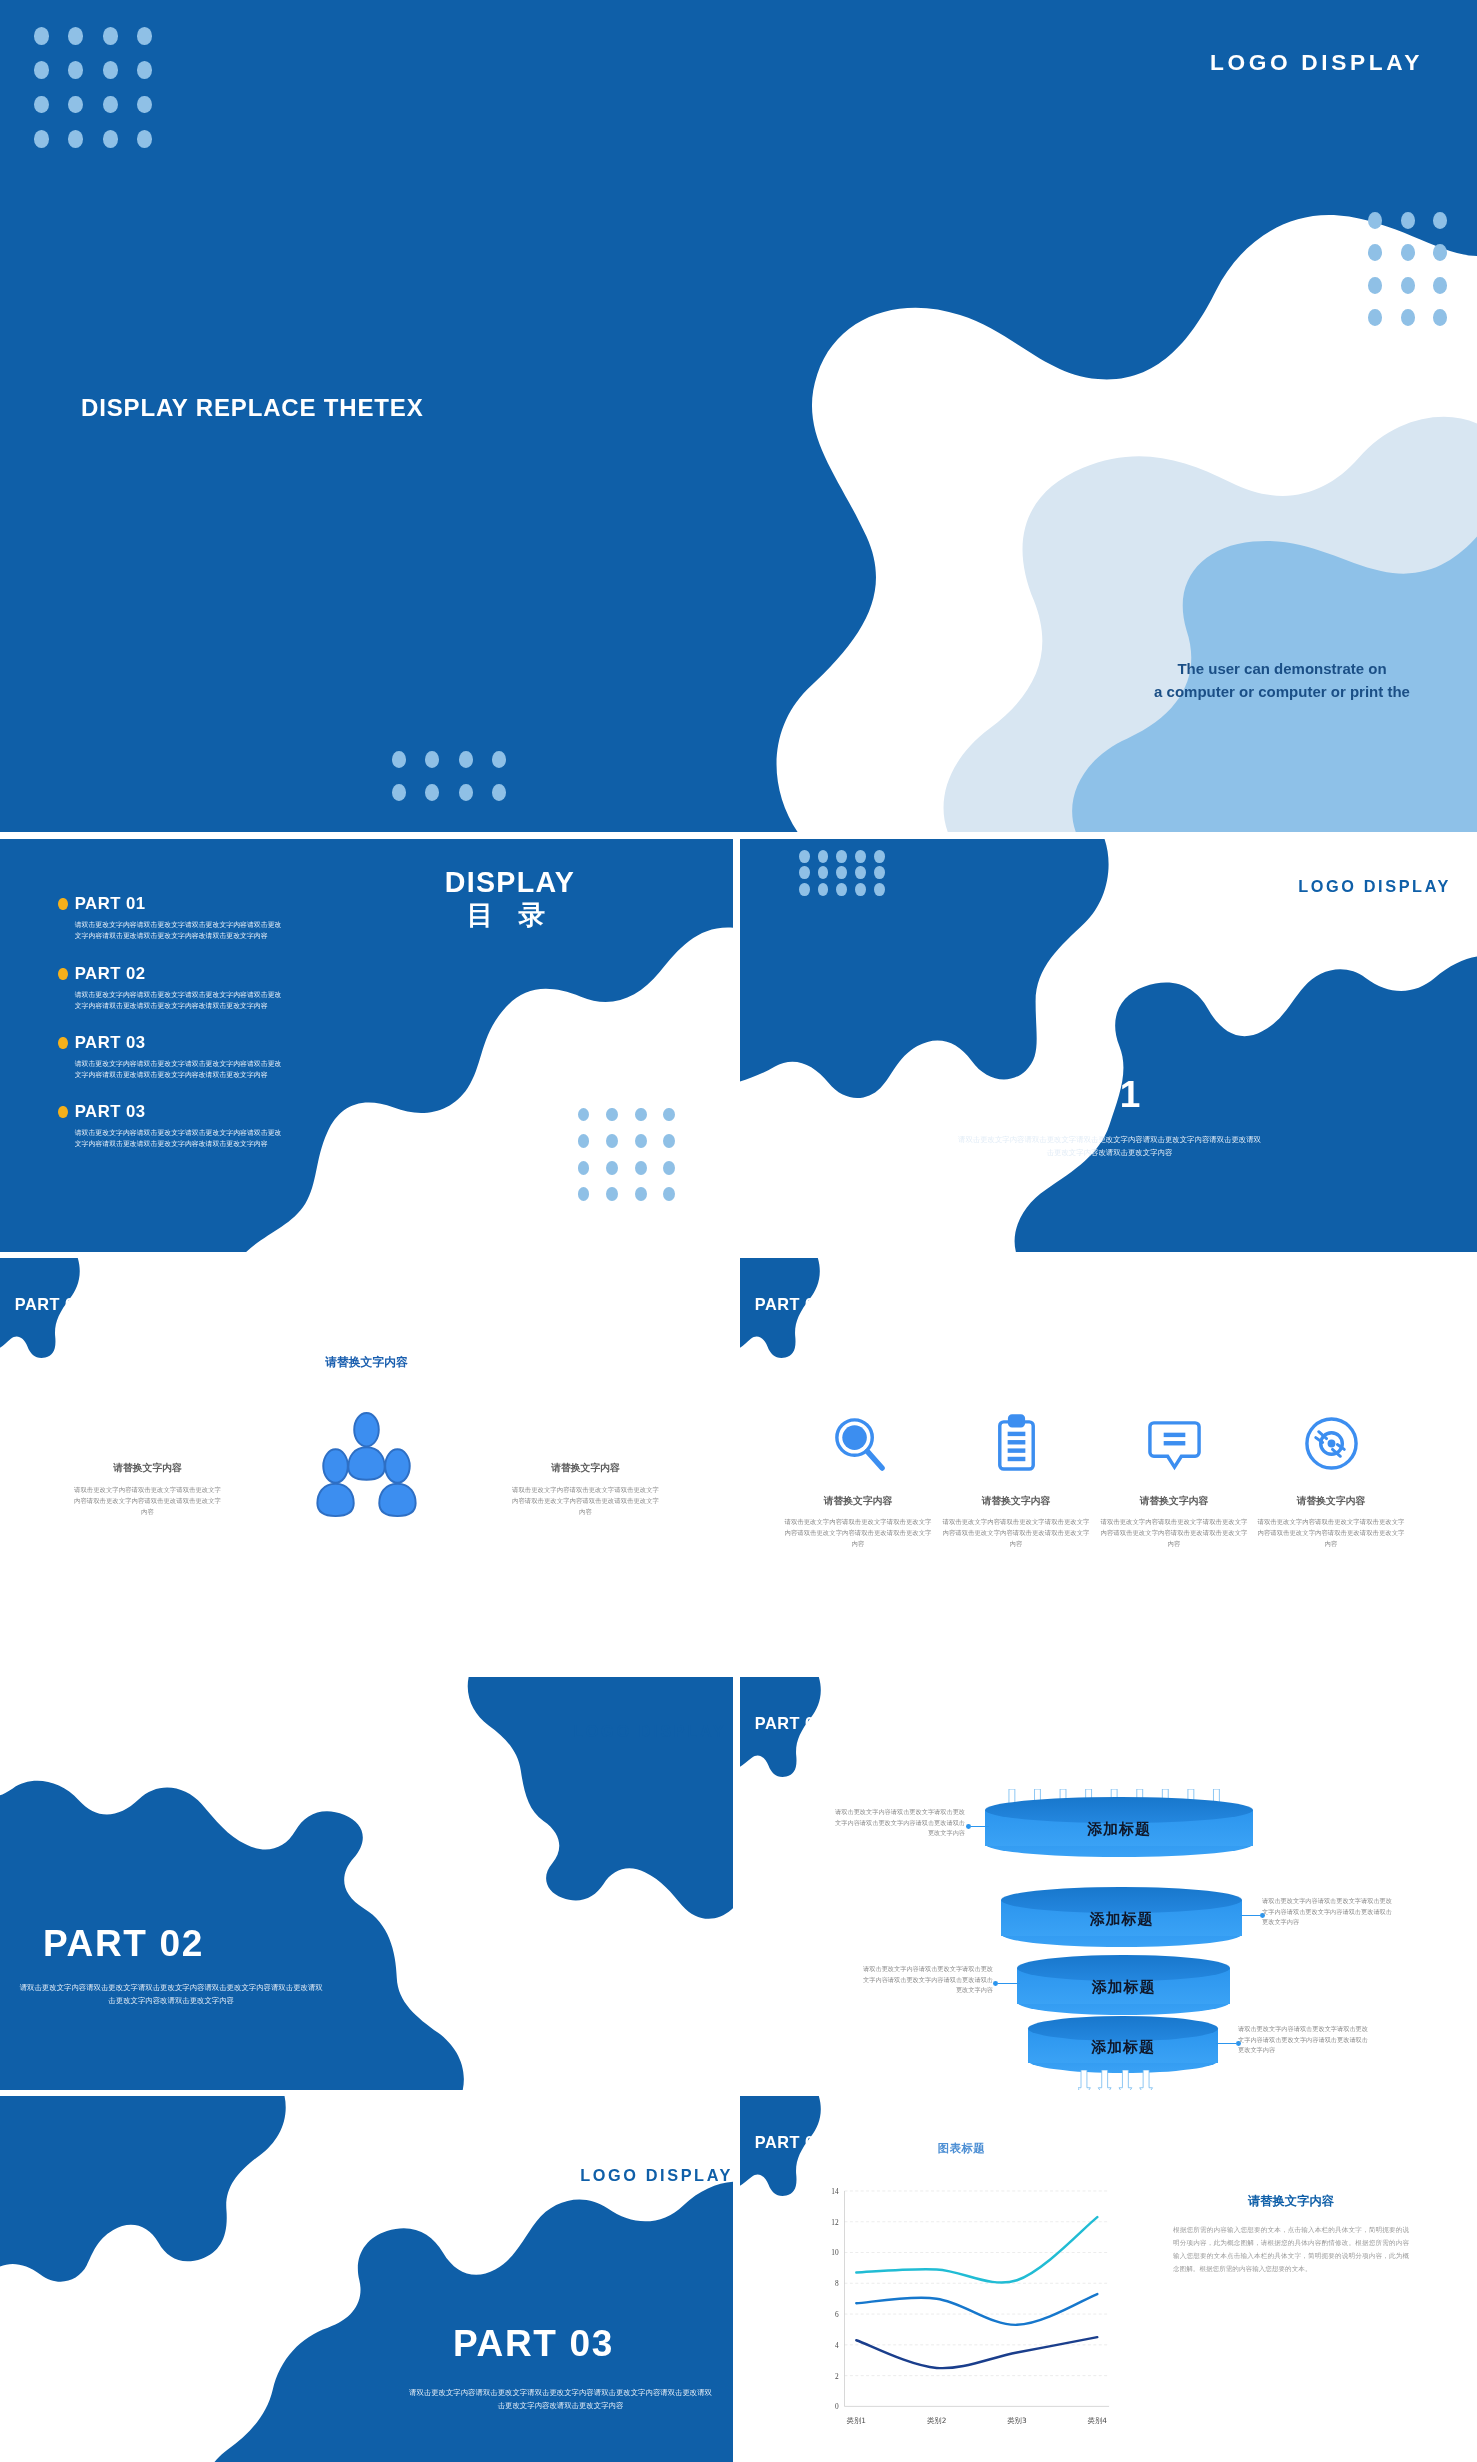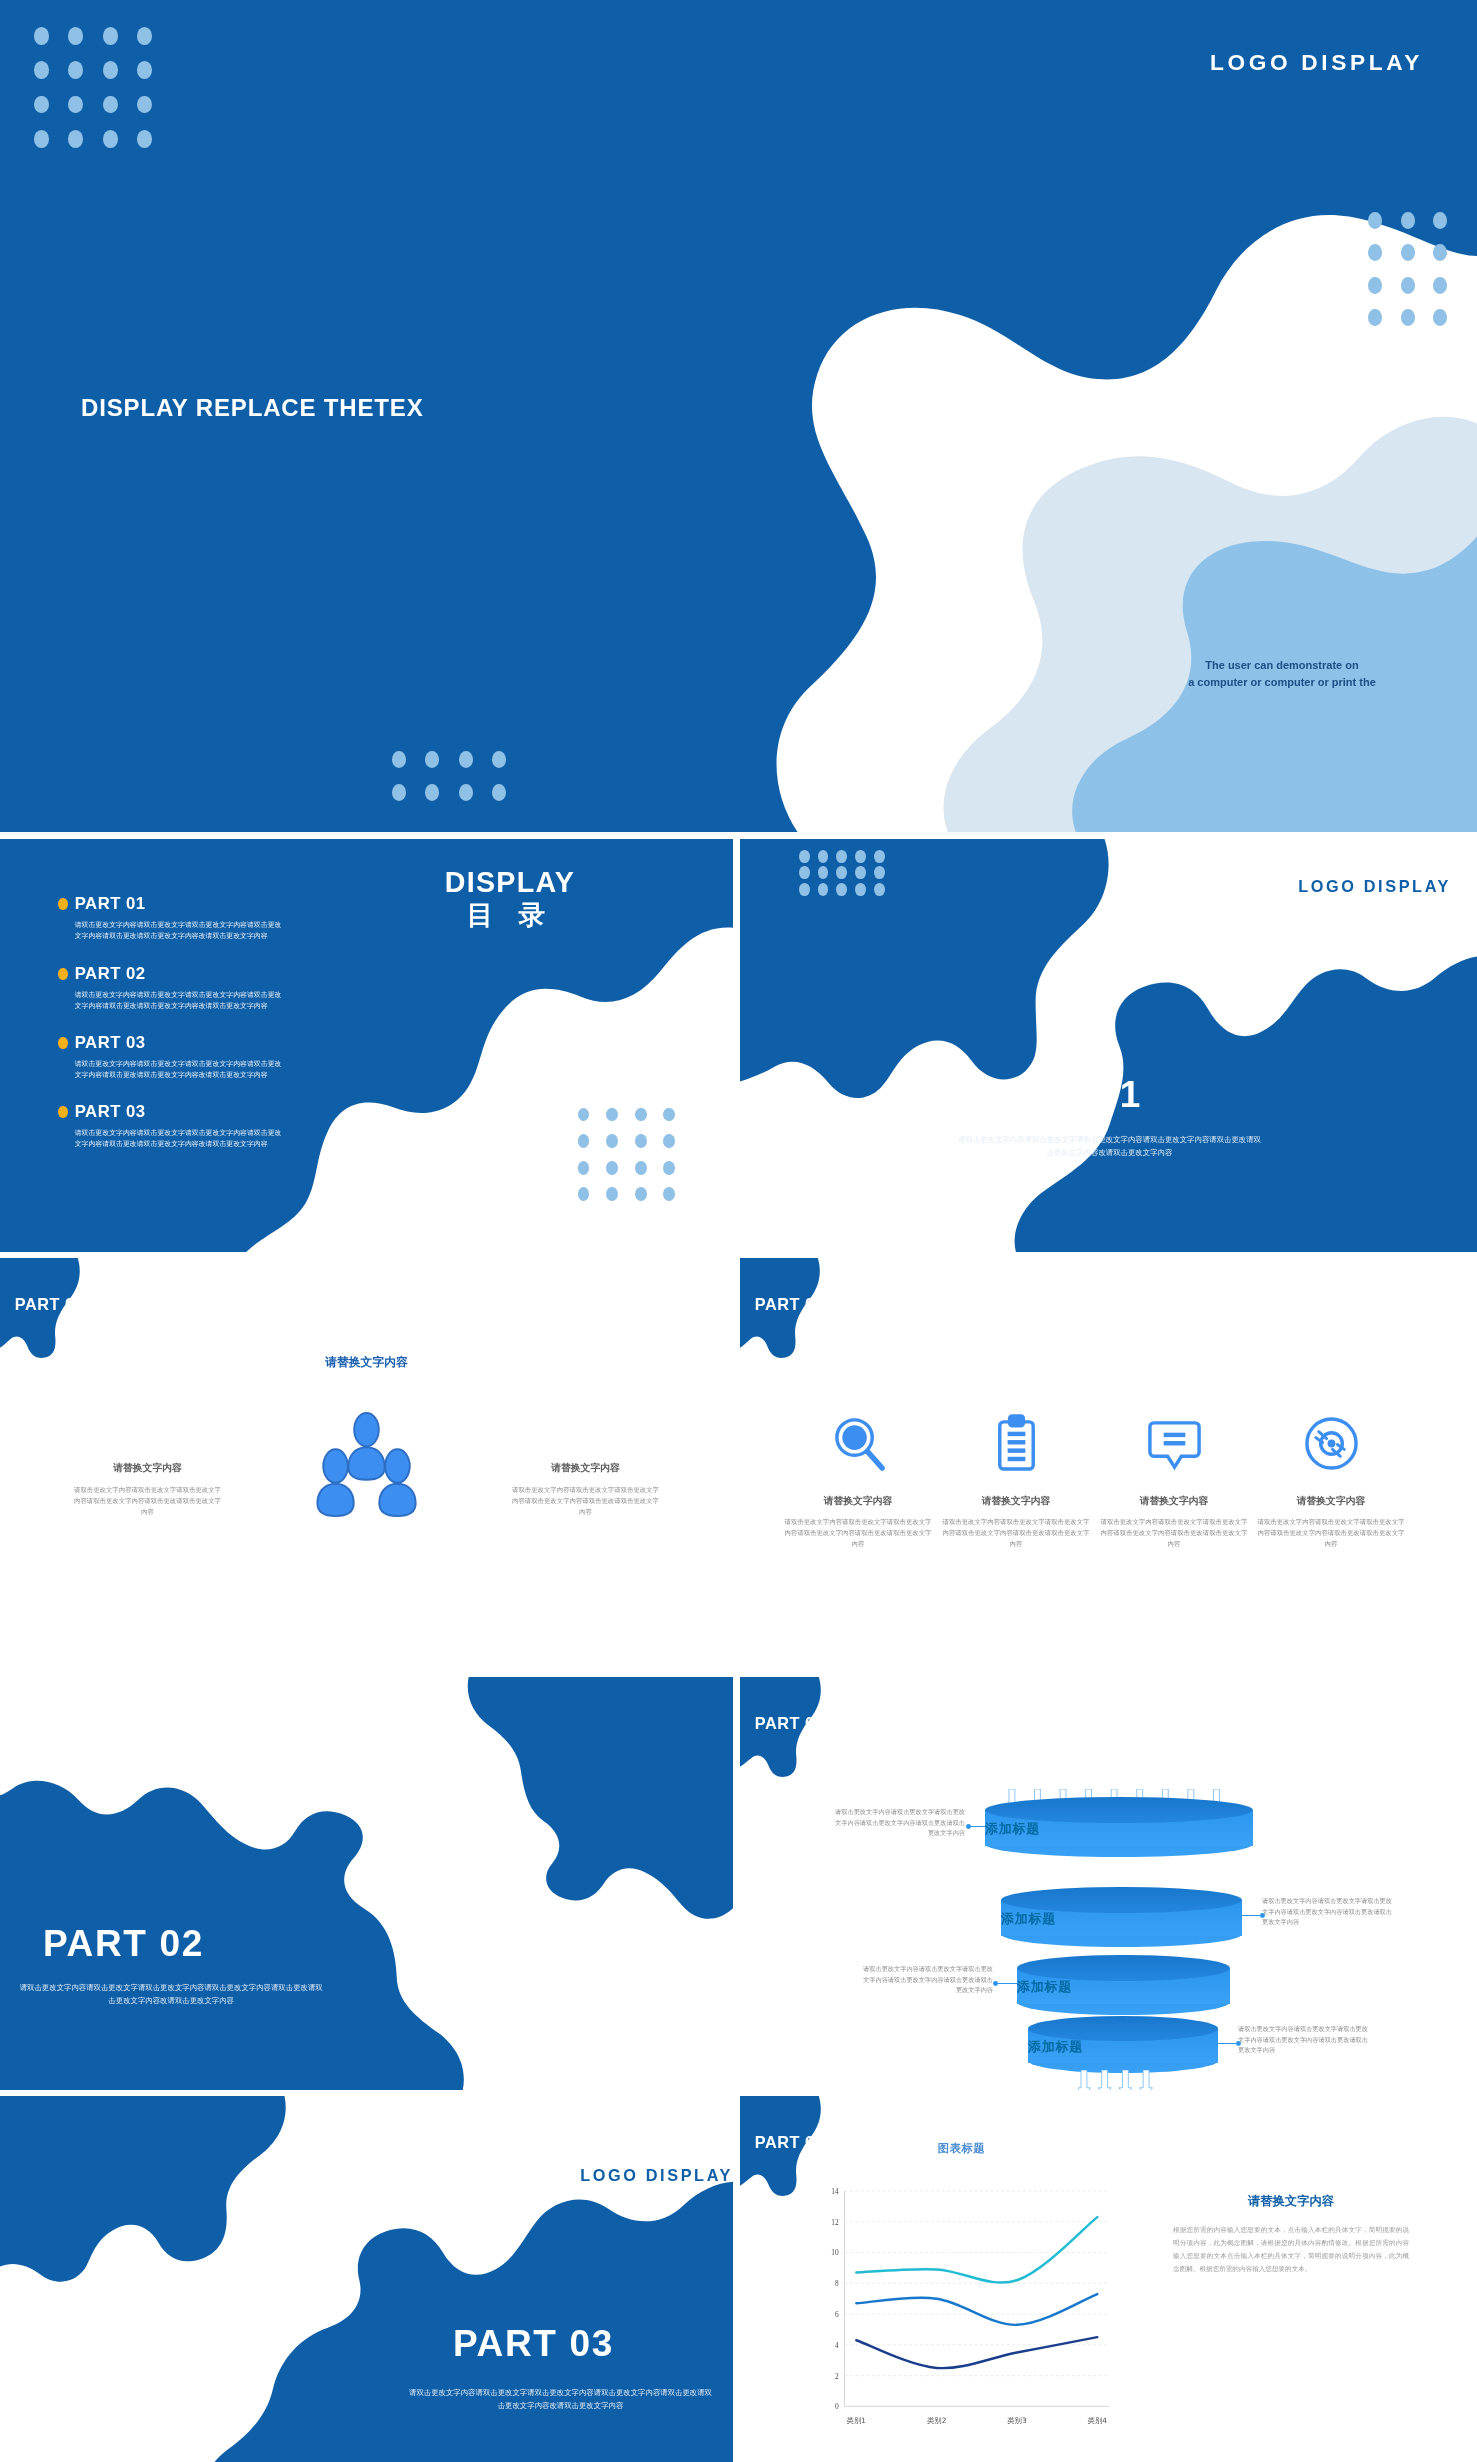--- a/index.html
+++ b/index.html
@@ -61,21 +61,21 @@
     font-size:58px;letter-spacing:.06em;line-height:1;
     text-shadow:0 1.5px 0 rgba(0,0,0,.05);
   }
   .s1 .subtitle{
     position:absolute;left:81px;top:394px;color:#fff;font-weight:bold;
     font-size:24px;letter-spacing:.035em;
   }
   .s1 .logo{position:absolute;right:54px;top:49px;font-size:22.7px;}
   .s1 .note{
     position:absolute;right:62px;top:657px;width:266px;text-align:center;
-    color:#1B4F86;font-size:11px;line-height:1.55;font-weight:600;
+    color:#1B4F86;font-size:15px;line-height:1.55;font-weight:600;
   }
   .s1 .dots-tl{left:34px;top:27px;grid-template-columns:repeat(4,23.6px);grid-auto-rows:23.6px;gap:10.8px;}
   .s1 .dots-tl i{width:14.8px;height:17.7px;border-radius:50%;}
   .s1 .dots-r{right:22px;top:212px;grid-template-columns:repeat(3,21.7px);grid-auto-rows:21.7px;gap:10.8px;}
   .s1 .dots-r i{width:13.8px;height:16.7px;border-radius:50%;}
   .s1 .dots-b{left:392px;top:751px;grid-template-columns:repeat(4,22.7px);grid-auto-rows:22.7px;gap:10.8px;}
   .s1 .dots-b i{width:13.8px;height:16.7px;border-radius:50%;}
 
   
   .s2 .ct-title{position:absolute;left:387px;top:27px;width:246px;text-align:center;color:#fff;}
@@ -112,21 +112,21 @@
   .s5 .cell h4{color:#5C5C5C;font-size:9.8px;font-weight:bold;margin:14.8px 0 7.9px;}
   .s5 .cell p{color:var(--txt-grey);font-size:6.4px;line-height:1.75;}
   .s7 .cyl{position:absolute;}
   .s7 .cyl .cap{position:absolute;left:0;top:0;width:100%;height:44%;border-radius:50%;
         background:linear-gradient(180deg,#1877CC 0%,#2487DF 100%);}
   .s7 .cyl .body{position:absolute;left:0;top:22%;width:100%;height:60%;
         background:linear-gradient(180deg,#2B95EE 0%,#3AA2F5 100%);}
   .s7 .cyl .base{position:absolute;left:0;bottom:0;width:100%;height:44%;border-radius:50%;
         background:linear-gradient(180deg,#2B95EE 0%,#3AA2F5 100%);}
   .s7 .cyl .txt{position:absolute;left:0;right:0;top:50%;transform:translateY(-38%);
-        color:#0369a1;font-size:13px;font-weight:bold;letter-spacing:.06em;z-index:4;}
+        text-align:center;color:#0f172a;font-size:15px;font-weight:bold;letter-spacing:.06em;z-index:4;}
   .s7 .note{position:absolute;width:133px;color:var(--txt-grey);font-size:6.2px;line-height:1.7;}
   .s7 .note.l{text-align:right;}
   .s7 .note.r{text-align:left;}
   .s7 .lead{position:absolute;height:1px;background:#2B95EE;}
   .s7 .lead b{position:absolute;top:-2px;width:4.9px;height:4.9px;border-radius:50%;background:#2B95EE;}
 
   
   .s9 .chart-title{position:absolute;left:106px;top:45px;width:231px;text-align:center;
         color:#4D8FD4;font-size:11.3px;font-weight:bold;letter-spacing:.05em;}
   .s9 .chart-box{position:absolute;left:74px;top:88px;width:300px;height:251px;}

